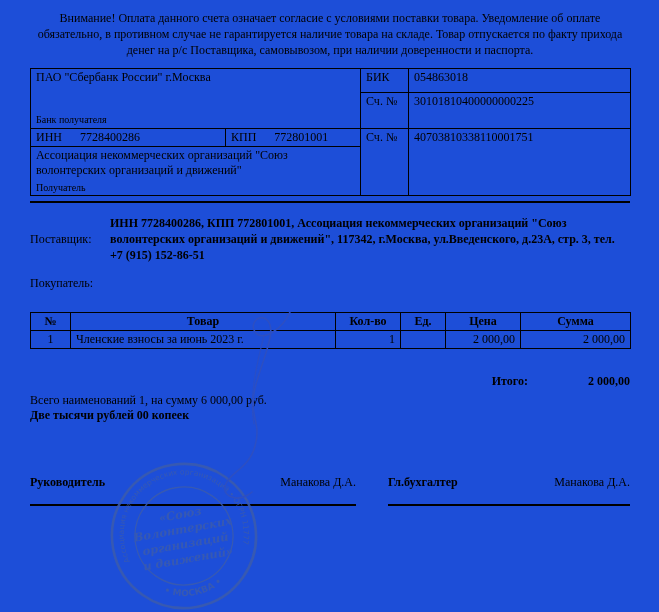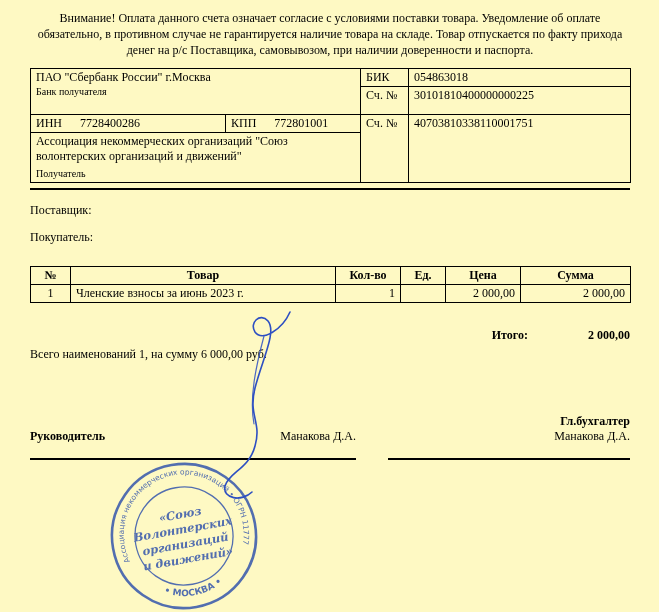--- a/index.html
+++ b/index.html
@@ -1,31 +1,31 @@
 <!DOCTYPE html>
 <html><head>
 <meta charset="utf-8">
 <style>
   * { margin:0; padding:0; box-sizing:border-box; }
   html,body { background:#ffffff; }
   .page {
-    position:relative; width:659px; height:612px; background:#fef9c3;
+    position:relative; width:659px; height:612px; background:#1d4ed8;
     font-family:"Liberation Serif", serif; font-size:12px; color:#000;
     overflow:hidden;
   }
   .content { padding:8px 29px 0 30px; }
 
   .warning { text-align:center; line-height:1.34; margin:2px 6px 0; }
 
   
   table.bank { width:600px; border-collapse:collapse; table-layout:fixed; margin-top:10px; }
   table.bank td { border:1px solid #000; padding:1px 5px; vertical-align:top; line-height:1.25; }
   .small-label { font-size:10px; }
   .cell-bankleft { height:44px; }
-  .cell-bankleft .bottom-label { margin-top:1px; }
+  .cell-bankleft .bottom-label { margin-top:29px; }
   .row-bik td { height:16px; }
   .row-corr td { height:28px; }
   .row-inn td { height:18px; }
   .cell-recipient { height:46px; }
   .cell-recipient .bottom-label { margin-top:4px; }
   .inline-gap { display:inline-block; margin-left:18px; }
 
   .title { font-weight:bold; margin-top:14px; }
   .rule { margin-top:5px; border-top:2px solid #000; width:600px; }
 
@@ -47,21 +47,21 @@
   .tlabel { font-weight:bold; text-align:right; }
   .tval { width:102px; text-align:right; font-weight:bold; }
 
   .summary { margin-top:4px; width:600px; }
   .summary .words { font-weight:bold; }
 
   .signatures { display:flex; width:600px; margin-top:52px; }
   .sig { display:flex; justify-content:space-between; align-items:flex-end;
          border-bottom:2px solid #000; padding-bottom:14px; }
   .sig-left { width:326px; margin-right:32px; }
-  .sig-right { width:242px;flex-direction:column; }
+  .sig-right { width:242px; }
   .sig .lbl { font-weight:bold; }
 
   
   .stamp { position:absolute; left:108px; top:460px; z-index:5; }
   .stamp-ring { fill:#3b5bad; font-family:"DejaVu Sans", sans-serif; font-size:7.5px; }
   .stamp-city { fill:#3b5bad; font-family:"DejaVu Sans", sans-serif; font-size:9px; font-weight:bold; }
   .stamp-center { fill:#3b5bad; font-family:"DejaVu Serif", serif;
                   font-size:11.5px; font-style:italic; font-weight:bold; }
   .scribble { position:absolute; left:202px; top:306px; z-index:6; }
 </style>
@@ -109,20 +109,21 @@
           <div class="small-label bottom-label">Получатель</div>
         </td>
       </tr>
     </tbody>
       </table>
 
     <div class="rule"></div>
 
     <div class="party supplier">
       <div class="party-label">Поставщик:</div>
+      <div class="party-value">ИНН 7728400286, КПП 772801001, Ассоциация некоммерческих организаций "Союз волонтерских организаций и движений", 117342, г.Москва, ул.Введенского, д.23А, стр. 3, тел. +7 (915) 152-86-51</div>
     </div>
 
     <div class="party buyer">
       <div class="party-label">Покупатель:</div>
     </div>
 
     <table class="items">
       <colgroup>
           <col style="width:40px">
           <col style="width:265px">
@@ -153,20 +154,21 @@
 
     <div class="totals">
       <div class="trow">
         <span class="tlabel">Итого:</span>
         <span class="tval">2 000,00</span>
       </div>
     </div>
 
     <div class="summary">
       <div>Всего наименований 1, на сумму 6 000,00 руб.</div>
+      <div class="words">Две тысячи рублей 00 копеек</div>
     </div>
 
     <div class="signatures">
       <div class="sig sig-left">
         <span class="lbl">Руководитель</span>
         <span>Манакова Д.А.</span>
       </div>
       <div class="sig sig-right">
         <span class="lbl">Гл.бухгалтер</span>
         <span>Манакова Д.А.</span>

